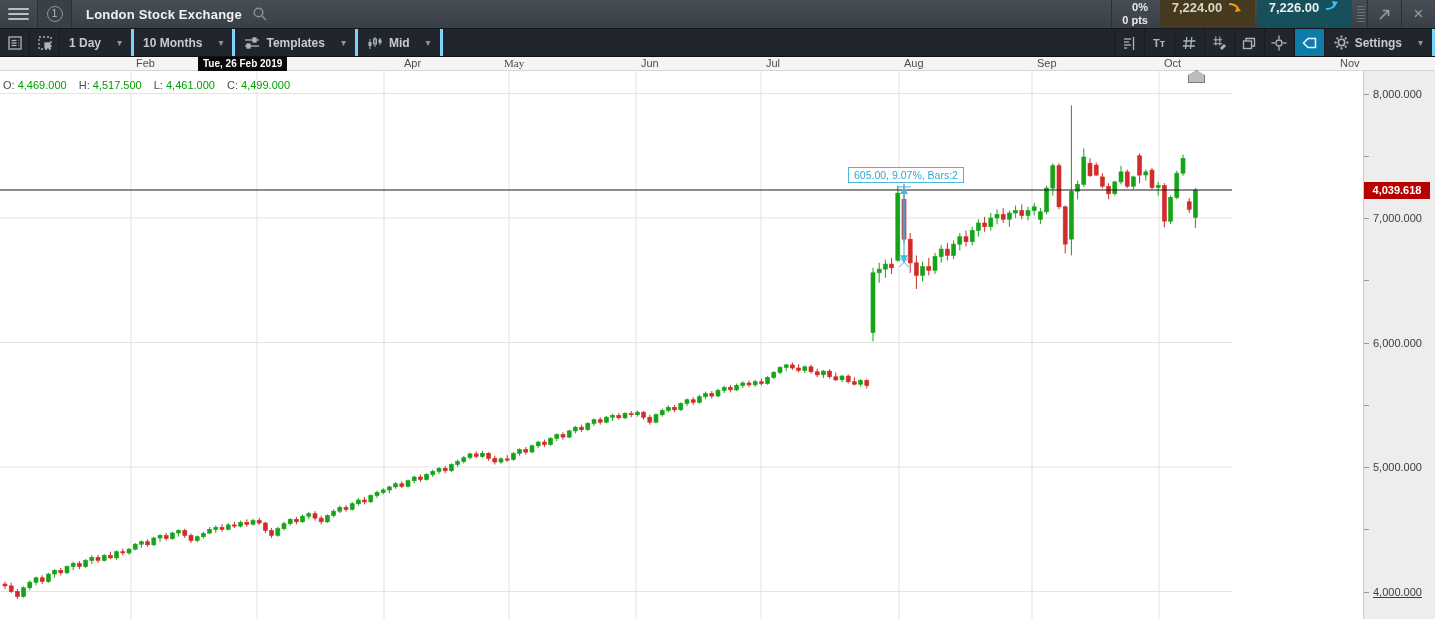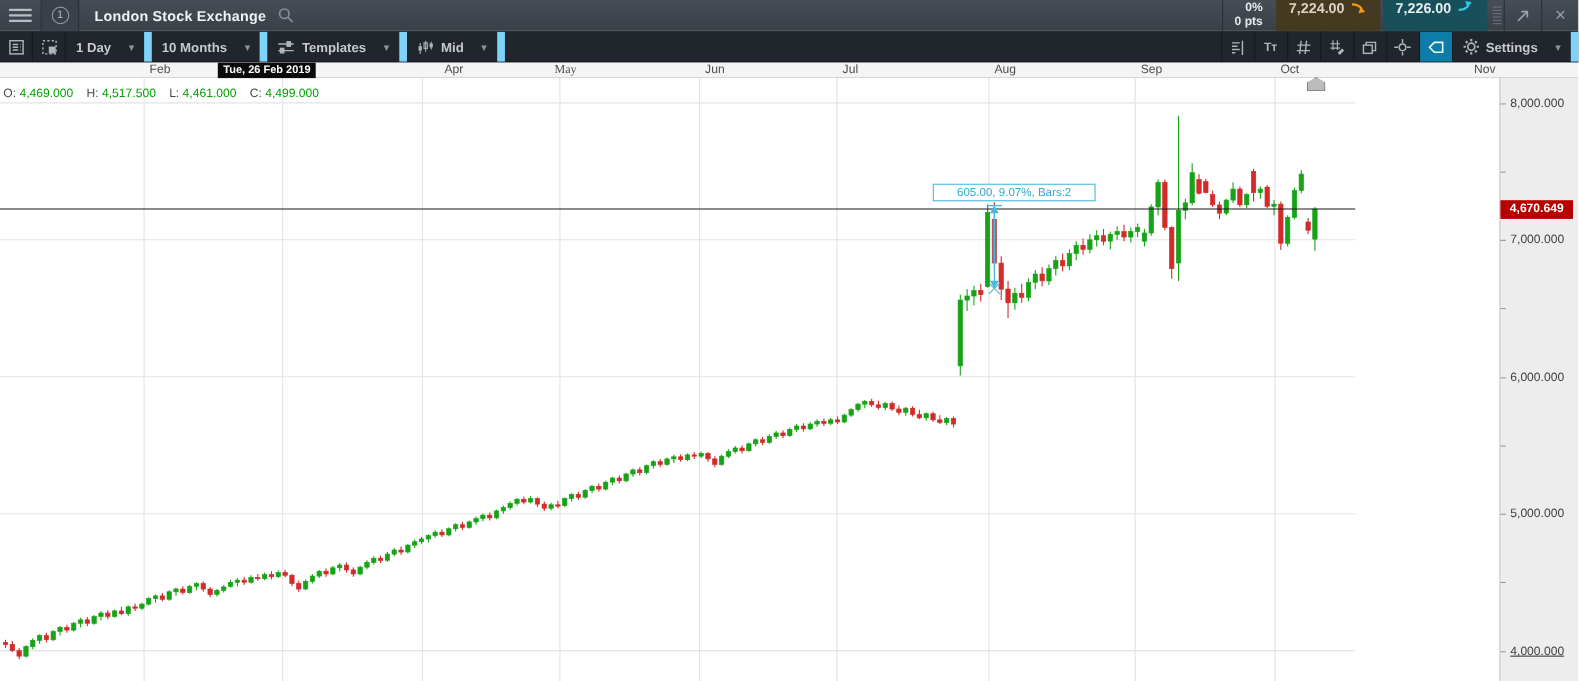--- a/index.html
+++ b/index.html
@@ -29,21 +29,21 @@
           padding:0 2px; margin-left:3px; cursor:col-resize; }
   .grip i { height:1px; background:#6a7077; }
   .winbtn { width:34px; display:flex; align-items:center; justify-content:center;
             color:#9aa0a8; cursor:pointer; border-left:1px solid #2b3037; }
   .close-x { font-size:17px; }
 
   
   .toolbar { height:28px; background:#21262d; border-bottom:1px solid #0e1114;
              display:flex; align-items:stretch; color:#c6cad0; font-size:12px; }
   .cell { display:flex; align-items:center; gap:6px; padding:0 9px;
-          border-right:7px solid #7dd3fc; cursor:pointer; white-space:nowrap; }
+          border-right:3px solid #7dd3fc; cursor:pointer; white-space:nowrap; }
   .cell b { font-weight:bold; }
   .caret { color:#8e949b; font-size:10px; margin-left:10px; }
   .spacer { flex:1; border-right:none; }
   .tool { width:31px; justify-content:center; padding:0; border-right:1px solid #171b20;
           border-left:1px solid #171b20; margin-left:-1px; }
   .tool.active { background:#0d7ca9; }
   .ticon { stroke:#aeb4bb; fill:none; stroke-width:1.3; }
   .ticon-w { stroke:#eaf6fb; fill:none; stroke-width:1.5; }
   .ttext { font-size:11px; font-weight:bold; color:#aeb4bb; }
 
@@ -51,21 +51,21 @@
   .chart-wrap { position:relative; width:1435px; height:562px; background:#fff; }
   .top-axis { position:absolute; left:0; top:0; width:1435px; height:14px;
               background:#f4f4f4; border-bottom:1px solid #d6d6d6; }
   .mlabel { position:absolute; top:0; font-size:11px; line-height:13px; color:#4d4d4d; }
   .tooltip { position:absolute; top:0; height:14px; background:#0a0a0a; color:#fff;
              font-size:10px; font-weight:bold; line-height:14px; padding:0 5px; z-index:6; }
   .plot { position:absolute; left:0; top:14px; width:1232px; height:548px; background:#fff; overflow:hidden; }
   .ohlc { position:absolute; left:3px; top:8px; font-size:11px; z-index:4; }
   .ohlc b { color:#4a4a4a; font-weight:normal; }
   .ohlc span.v { color:#00a000; margin-right:9px; }
-  .annot { position:absolute; left:848px; top:96px; height:16px; line-height:14px; padding:0 21px;
+  .annot { position:absolute; left:848px; top:96px; height:16px; line-height:14px; padding:0 5px;
            border:1px solid #49b8dc; background:rgba(255,255,255,.85); color:#2fa8d2;
            font-size:10.5px; z-index:5; }
   .handle { position:absolute; left:1188px; top:13px; width:17px; height:13px; background:#bcbcbc;
             border:1px solid #7c7c7c; clip-path:polygon(50% 0,100% 38%,100% 100%,0 100%,0 38%);
             z-index:7; cursor:pointer; }
   .right-axis { position:absolute; left:1363px; top:14px; width:72px; height:548px;
                 background:#ededed; border-left:1px solid #c9c9c9; }
   .ylab { position:absolute; left:9px; font-size:11px; color:#3d3d3d; }
   .ytick { position:absolute; left:0; width:5px; height:1px; background:#9a9a9a; }
   .ptag { position:absolute; left:0; width:66px; height:17px; background:#b70000; color:#fff;
@@ -1070,21 +1070,21 @@
       <span class="v">4,461.000</span>
       <b>C:</b>
       <span class="v">4,499.000</span>
     </div>
     <div class="annot">605.00, 9.07%, Bars:2</div>
   </div>
 
   <div class="handle"></div>
 
   <div class="right-axis" id="right-axis">
-    <div class="ptag" id="ptag" style="top: 111px; background: rgb(183, 0, 0);">4,670.649</div>
+    <div class="ptag" id="ptag" style="top: 111px; background: rgb(183, 0, 0);">4,039.618</div>
   <div class="ytick" style="top: 23px;"></div>
       <div class="ylab" style="top: 17px;">8,000.000</div>
       <div class="ytick" style="top: 147px;"></div>
       <div class="ylab" style="top: 141px; text-align: center;">7,000.000</div>
       <div class="ytick" style="top: 272px;"></div>
       <div class="ylab" style="top: 266px;">6,000.000</div>
       <div class="ytick" style="top: 396px;"></div>
       <div class="ylab" style="top: 390px;">5,000.000</div>
       <div class="ytick" style="top: 521px;"></div>
       <div class="ylab" style="top: 515px; text-decoration: underline;">4,000.000</div>

